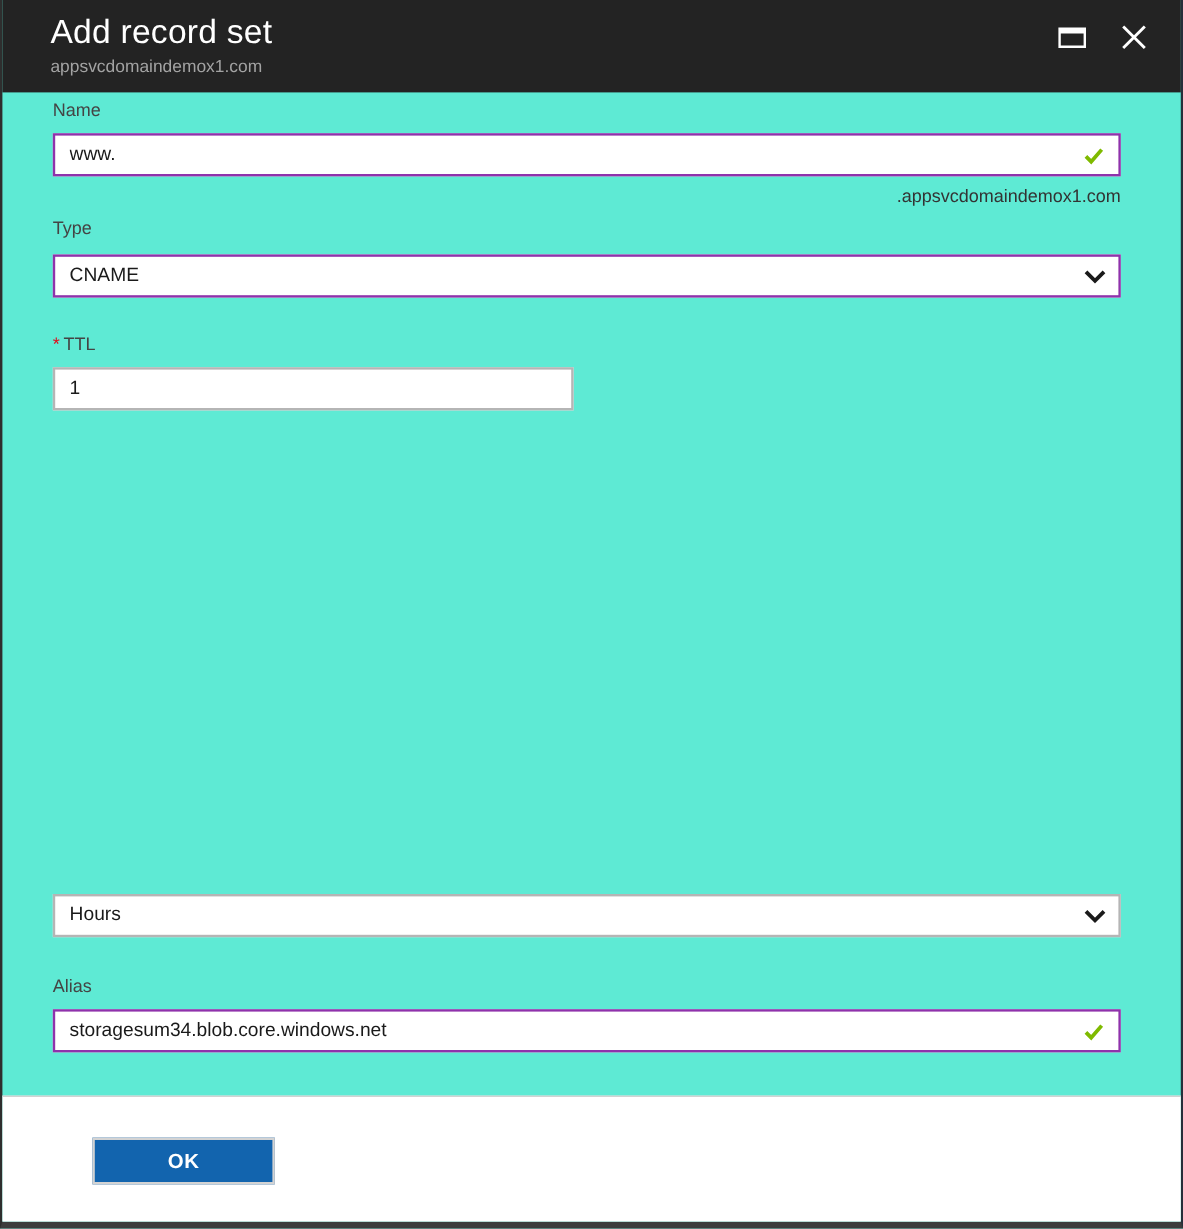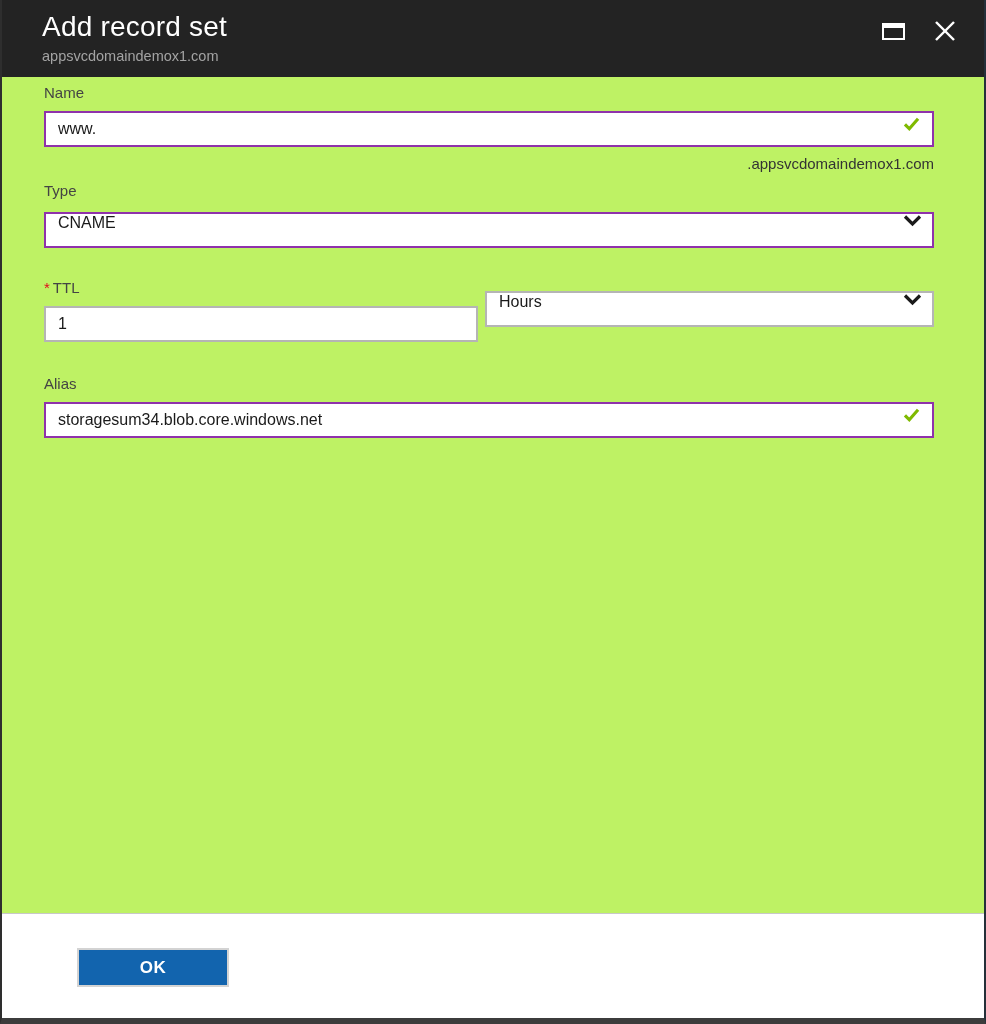--- a/index.html
+++ b/index.html
@@ -4,21 +4,21 @@
 <style>
   * { box-sizing: border-box; margin: 0; padding: 0; }
   html, body { width: 986px; height: 1024px; overflow: hidden; }
   body {
     font-family: "Liberation Sans", "DejaVu Sans", sans-serif;
     background: #ffffff;
   }
   .frame {
     width: 986px; height: 1024px;
     display: flex; flex-direction: column;
-    background: #bef264;
+    background: #5eead4;
     border-left: 2px solid #2e2e2e;
     border-right: 2px solid #25303a;
     border-bottom: 6px solid #3c3c3c;
   }
 
   
   .blade-header {
     flex: 0 0 77px;
     background: #232323;
     display: flex; align-items: flex-start; justify-content: space-between;
@@ -54,41 +54,41 @@
   }
   .lbl-name  { margin-top: 7px; }
   .lbl-type  { margin-top: 8px; }
   .lbl-alias { margin-top: 33px; }
   .req-star { color: #e00b1c; font-size: 15px; margin-right: 3px; }
 
   .input-box {
     height: 36px; margin-top: 9px;
     border: 2px solid #b5b5b5;
     background: #ffffff;
-    display: flex; 
+    display: flex; align-items: center;
     padding: 0 10px 0 12px;
   }
   .input-box.edited { border-color: #8f32ab; }
   .input-box input {
     flex: 1 1 auto; min-width: 0;
     border: none; outline: none;
     font-family: "Liberation Sans", "DejaVu Sans", sans-serif;
     font-size: 16px; color: #1a1a1a; background: transparent;
   }
   .select-box { cursor: pointer; justify-content: space-between; margin-top: 12px; }
   .select-value { font-size: 16px; color: #1a1a1a; }
 
   .suffix-note {
     margin-top: 7px;
     text-align: right;
     font-size: 15px; color: #333333; line-height: 20px;
   }
 
   .ttl-row {
-    display: flex; gap: 7px; margin-top: 31px;
+    display: flex; gap: 20px; margin-top: 31px; flex-direction: column;
   }
   .ttl-col-left  { width: 434px; flex: 0 0 434px; }
   .ttl-col-right { flex: 1 1 auto; }
 
   .check-icon, .chevron-icon { flex: 0 0 auto; display: block; }
 
   
   .blade-footer {
     flex: 0 0 105px;
     border-top: 1px solid #c8c8c8;

